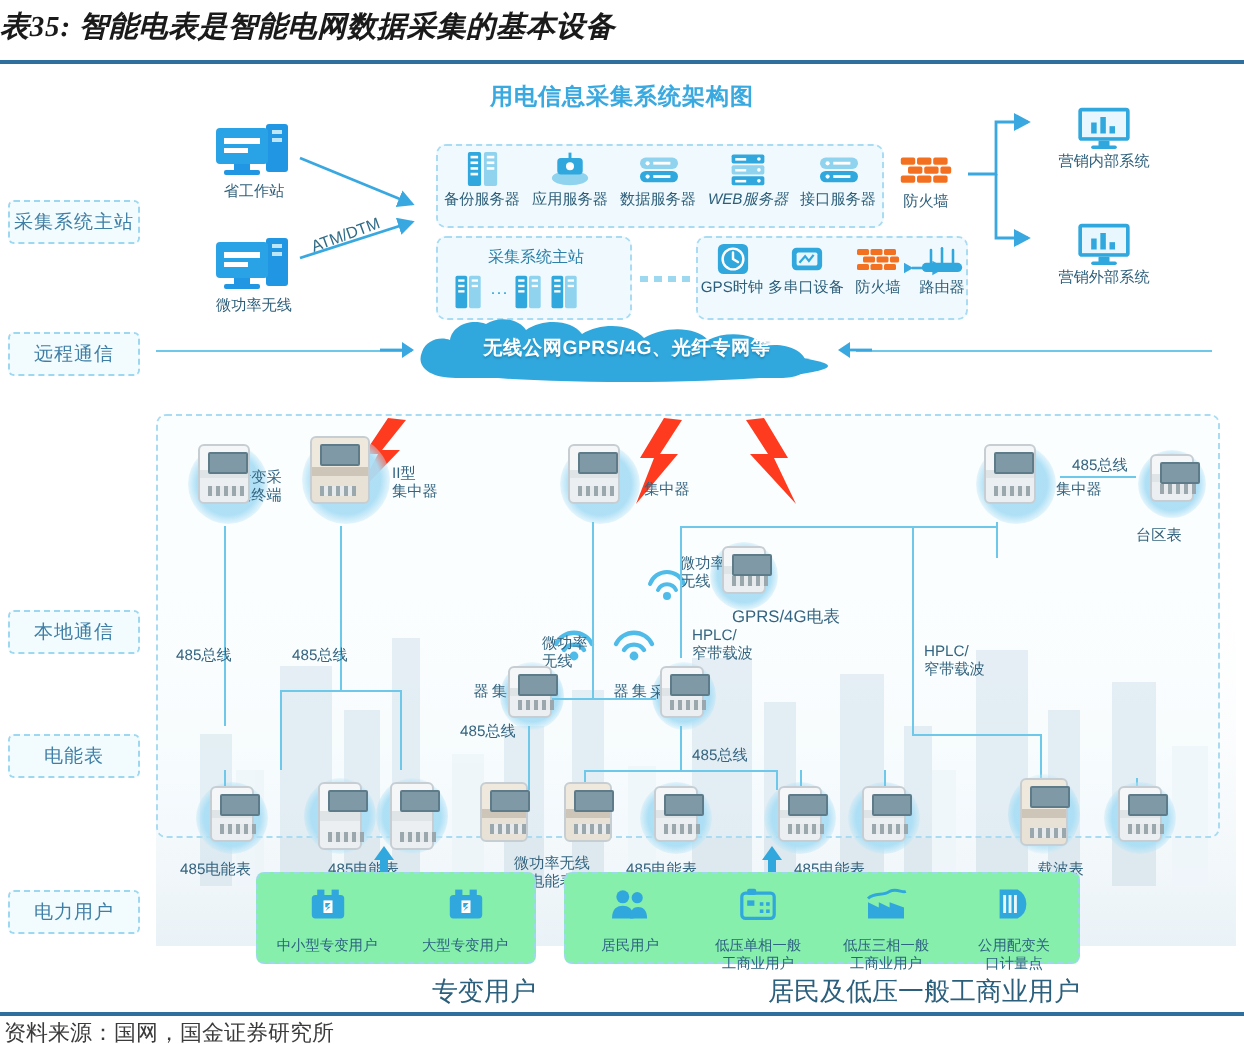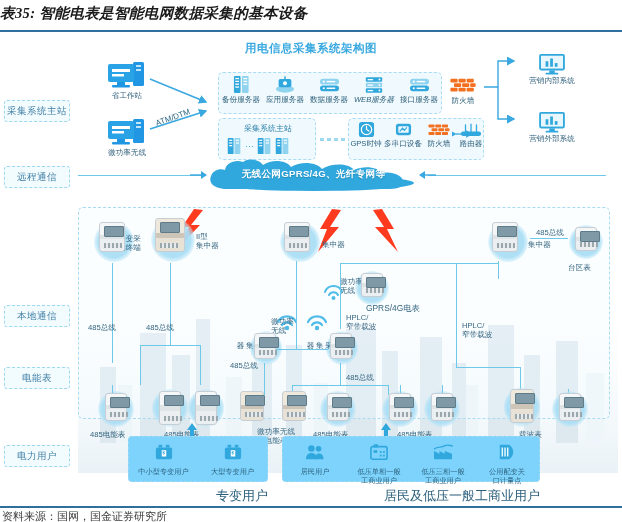--- a/index.html
+++ b/index.html
@@ -124,21 +124,21 @@
   .meter.tall { height:34px; }
   .meter.dark { background:linear-gradient(#efe9dd 0 45%,#cdc6b8 45% 60%,#e8e2d6 60% 100%); }
   .halo {
     position:absolute; border-radius:50%;
     background:radial-gradient(circle, rgba(170,222,245,.95) 0 55%, rgba(200,234,248,.35) 72%, rgba(255,255,255,0) 78%);
   }
 
   
   .ucard {
     position:absolute; border:1px dashed #9ed8f0; border-radius:4px;
-    background:#7dd3fc;
+    background:#86efac;
     display:flex; align-items:flex-start; justify-content:space-around;
     padding-top:6px;
   }
   .uitem { width:62px; text-align:center; }
   .uitem .ucap {
     font-size:7.2px; color:#2d6481; line-height:1.2; margin-top:3px;
     white-space:pre-line;
   }
   .ugroup-cap {
     position:absolute; text-align:right; font-size:13px; color:#2b5f7c;

